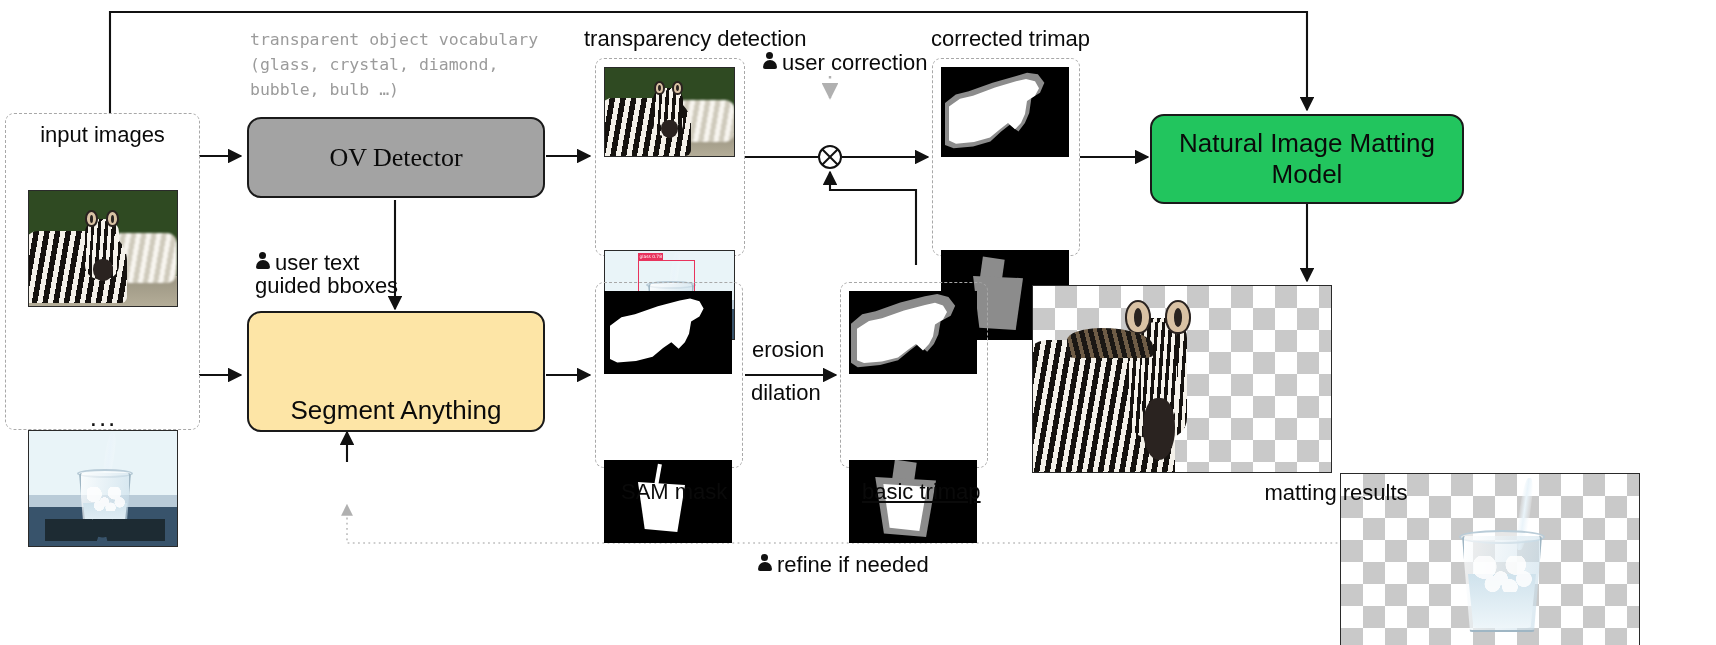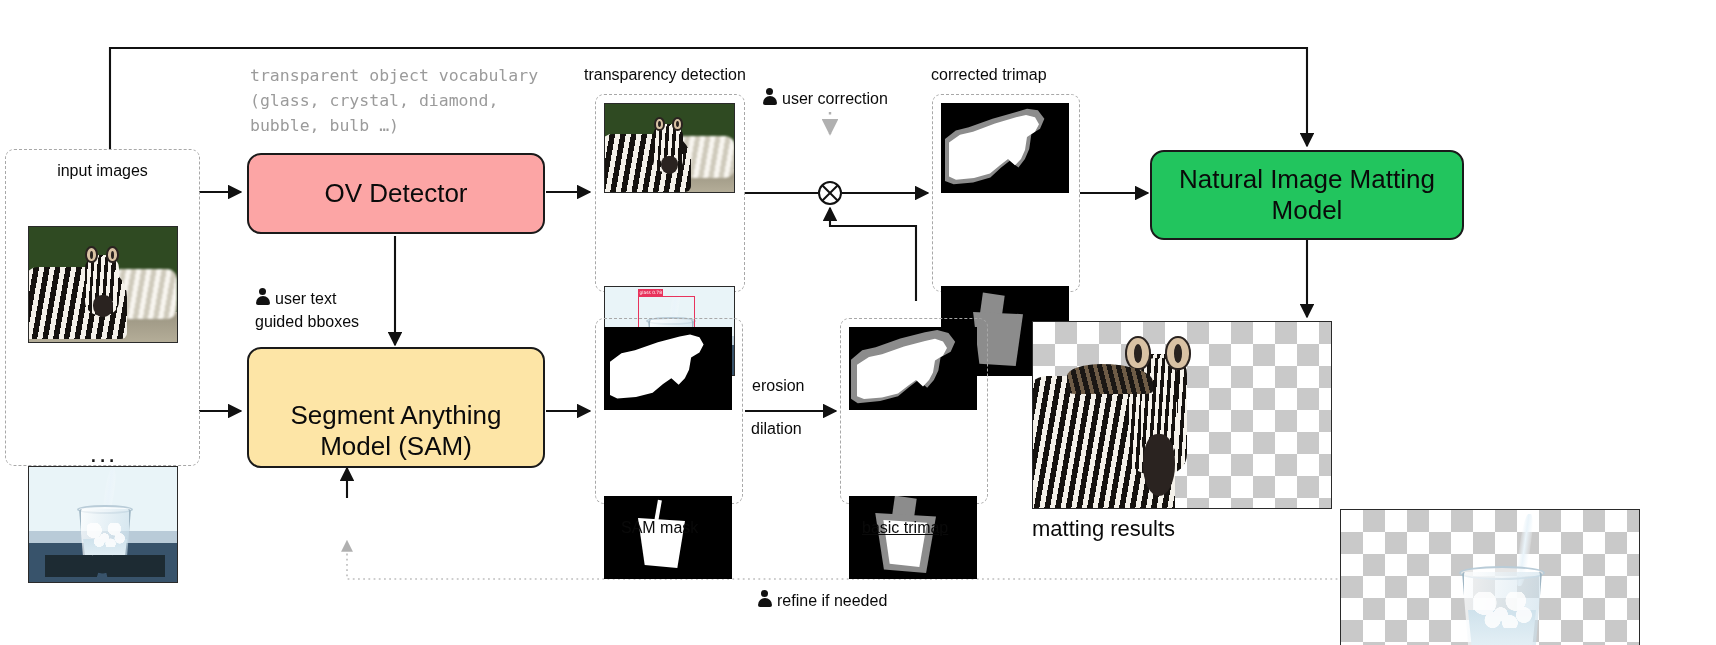--- a/index.html
+++ b/index.html
@@ -5,40 +5,40 @@
   * { box-sizing: border-box; }
   html, body { margin:0; padding:0; }
   body {
     width:1716px; height:645px;
     background:#ffffff;
     font-family:"Liberation Sans", sans-serif;
     position:relative;
     overflow:hidden;
     color:#0b0b0b;
   }
-  #stage { position:absolute; inset:0;margin-top:36px; }
+  #stage { position:absolute; inset:0; }
   .abs { position:absolute; }
 
   
-  .lbl { font-size:16px; line-height:22px; color:#0a0a0a; white-space:nowrap; }
+  .lbl { font-size:22px; line-height:22px; color:#0a0a0a; white-space:nowrap; }
   .lbl-c { text-align:center; }
   .vocab {
     font-family:"DejaVu Sans Mono", monospace;
     font-size:16.5px; line-height:25px; color:#9b9b9b; white-space:pre;
   }
   .boxtitle { font-size:26px; line-height:31px; text-align:center; color:#0a0a0a; }
 
   
   .proc {
     border:2.2px solid #1a1a1a;
     border-radius:14px;
     display:flex; align-items:center; justify-content:center;
     padding:4px 10px;
   }
-  .proc.green { background:#fca5a5; }
+  .proc.green { background:#a3a3a3;font-family:Liberation Serif, serif; }
   .proc.yellow { background:#fde5a6;justify-content:flex-end; }
   .proc.blue  { background:#22c55e; }
 
   
   .dgroup {
     border:1.7px dashed #a8a8a8;
     border-radius:9px;
     background:transparent;
   }
 
@@ -277,21 +277,20 @@
   <div class="abs" style="left:255px; top:252px;text-align:center;">
     <div class="userline">
       <span class="person"></span>
       <span class="lbl">user text</span>
     </div>
     <div class="lbl" style="margin-top:1px;">guided bboxes</div>
   </div>
 
   <div class="abs proc yellow" style="left:247px; top:311px; width:298px; height:121px; flex-direction:column;">
     <div class="boxtitle">Segment Anything</div>
-    <div class="boxtitle">Model (SAM)</div>
   </div>
 
 
   <div class="abs lbl" style="left:584px; top:28px;">transparency detection</div>
   <div class="abs dgroup" style="left:595px; top:58px; width:150px; height:198px;">
 
     <div class="frame abs" style="left:8px; top:8px; width:131px; height:90px;">
       <div class="ph-zebra">
         <div class="foliage"></div>
         <div class="ground"></div>
@@ -406,21 +405,21 @@
   <div class="frame abs checker" style="left:1340px; top:285px; width:300px; height:188px;">
     <div class="abs" style="left:0; top:0; width:300px; height:188px;">
       <div class="gl-pour" style="left:178px; top:4px; width:11px; height:72px;"></div>
       <div class="gl-rim" style="left:118px; top:56px; width:86px; height:14px;"></div>
       <div class="gl-body" style="left:121px; top:62px; width:80px; height:96px; clip-path:polygon(0 0,100% 0,90% 100%,10% 100%);"></div>
       <div class="gl-water" style="left:127px; top:100px; width:68px; height:54px; clip-path:polygon(0 0,100% 0,92% 100%,8% 100%);"></div>
       <div class="gl-fizz" style="left:133px; top:82px; width:58px; height:36px;"></div>
     </div>
   </div>
 
-  <div class="abs" style="left:1032px; top:482px; width:608px; text-align:left;">
+  <div class="abs" style="left:1032px; top:482px; width:608px; text-align:center;">
     <span class="lbl" style="font-size:22px;">matting results</span>
   </div>
 
   <div class="abs" style="left:757px; top:554px;">
     <div class="userline">
       <span class="person"></span>
       <span class="lbl">refine if needed</span>
     </div>
   </div>
 

